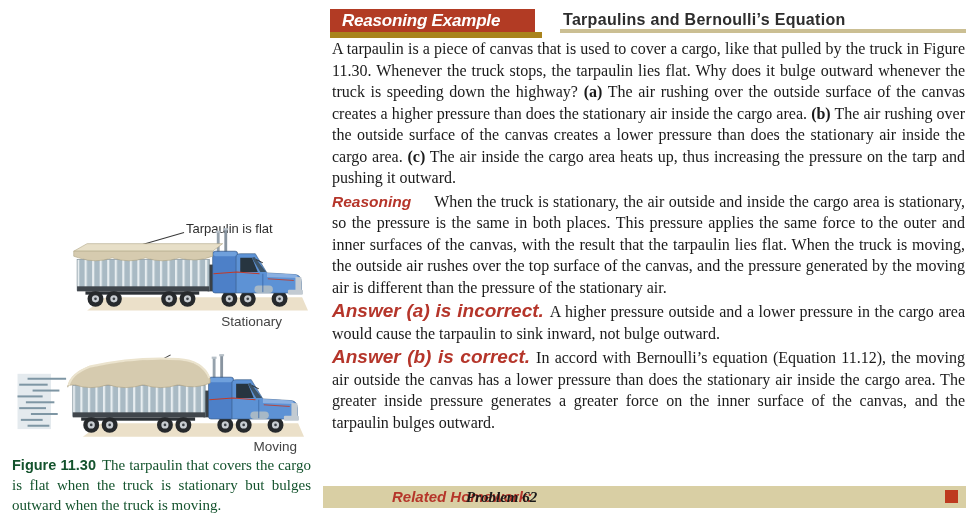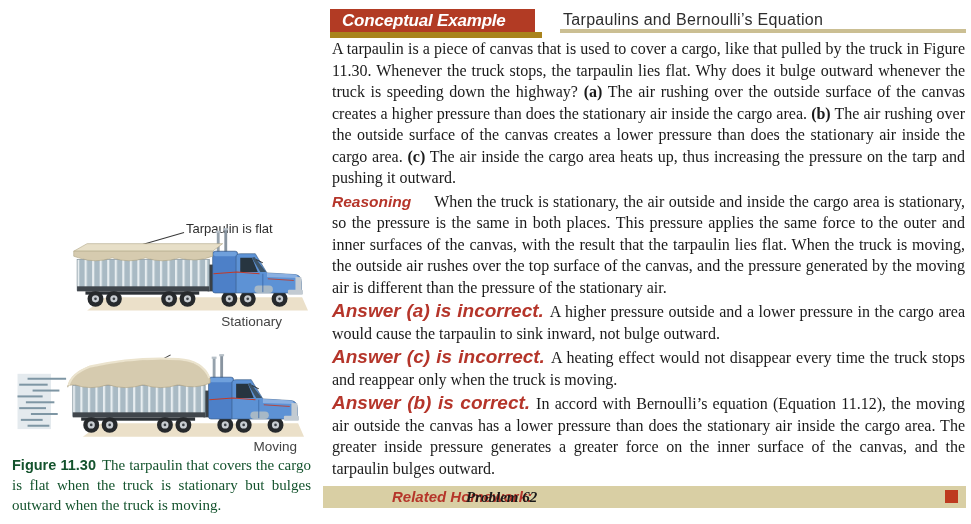--- a/index.html
+++ b/index.html
@@ -8,21 +8,21 @@
        font-family:"Liberation Serif",serif;-webkit-font-smoothing:antialiased;}
   #page{position:relative;width:971px;height:524px;background:#fff;}
 
   
   .col{position:absolute;left:331px;top:0;width:635px;height:524px;}
   .badge{position:absolute;left:-1px;top:9px;width:205px;height:23px;background:#B23B24;
          color:#ffffff;font-family:"Liberation Sans",sans-serif;font-weight:bold;font-style:italic;
          font-size:17px;line-height:23px;padding-left:12px;box-sizing:border-box;letter-spacing:-0.2px;}
   .goldbar{position:absolute;left:-1px;top:32px;width:212px;height:6px;background:#A9831C;}
   .ex-title{position:absolute;left:232px;top:10px;font-family:"Liberation Sans",sans-serif;
-            font-weight:normal;font-size:16px;line-height:20px;color:#2D2D2D;letter-spacing:0.3px;white-space:nowrap;}
+            font-weight:bold;font-size:16px;line-height:20px;color:#2D2D2D;letter-spacing:0.3px;white-space:nowrap;}
   .tanrule{position:absolute;left:229px;top:29px;width:406px;height:4px;background:#CBBF93;}
 
   .content{position:absolute;left:1px;top:38px;width:633px;}
   .body-p{margin:0 0 2px 0;font-size:16px;line-height:21.5px;color:#1a1a1a;text-align:justify;}
   .b{font-weight:bold;}
   .lead-label{font-family:"Liberation Sans",sans-serif;font-weight:bold;font-style:italic;
               color:#B5352A;font-size:15.5px;margin-right:23px;}
   .ans-label{font-family:"Liberation Sans",sans-serif;font-weight:bold;font-style:italic;
              color:#B5352A;font-size:19px;margin-right:6px;}
 
@@ -145,34 +145,33 @@
       </g>
     </svg>
 
     <div class="state" style="left:57px;top:439px;width:240px;">Moving</div>
 
     <div class="fig-caption"><span class="fig-num">Figure 11.30</span><span>The tarpaulin that covers the cargo is flat when the truck is stationary but bulges outward when the truck is moving.</span></div>
   </div>
 
   <div class="col">
 
-    <div class="badge">Conceptual Example</div>
+    <div class="badge">Reasoning Example</div>
     <div class="goldbar"></div>
     <div class="ex-title">Tarpaulins and Bernoulli’s Equation</div>
     <div class="tanrule"></div>
 
     <div class="content">
 
       <p class="body-p"><span>A tarpaulin is a piece of canvas that is used to cover a cargo, like that pulled by the truck in Figure 11.30. Whenever the truck stops, the tarpaulin lies flat. Why does it bulge outward whenever the truck is speeding down the highway? </span><span class="b">(a)</span><span> The air rushing over the outside surface of the canvas creates a higher pressure than does the stationary air inside the cargo area. </span><span class="b">(b)</span><span> The air rushing over the outside surface of the canvas creates a lower pressure than does the stationary air inside the cargo area. </span><span class="b">(c)</span><span> The air inside the cargo area heats up, thus increasing the pressure on the tarp and pushing it outward.</span></p>
 
       <p class="body-p"><span class="lead-label">Reasoning</span><span>When the truck is stationary, the air outside and inside the cargo area is stationary, so the pressure is the same in both places. This pressure applies the same force to the outer and inner surfaces of the canvas, with the result that the tarpaulin lies flat. When the truck is moving, the outside air rushes over the top surface of the canvas, and the pressure generated by the moving air is different than the pressure of the stationary air.</span></p>
 
       <p class="body-p"><span class="ans-label">Answer (a) is incorrect.</span><span>A higher pressure outside and a lower pressure in the cargo area would cause the tarpaulin to sink inward, not bulge outward.</span></p>
 
-      <p class="body-p"><span class="ans-label">Answer (c) is incorrect.</span><span>A heating effect would not disappear every time the truck stops and reappear only when the truck is moving.</span></p>
 
       <p class="body-p"><span class="ans-label">Answer (b) is correct.</span><span>In accord with Bernoulli’s equation (Equation 11.12), the moving air outside the canvas has a lower pressure than does the stationary air inside the cargo area. The greater inside pressure generates a greater force on the inner surface of the canvas, and the tarpaulin bulges outward.</span></p>
     </div>
 
     <div class="hw-bar">
       <span class="hw-label">Related Homework:</span>
       <span class="hw-value">Problem 62</span>
       <span class="hw-square"></span>
     </div>
   </div>

